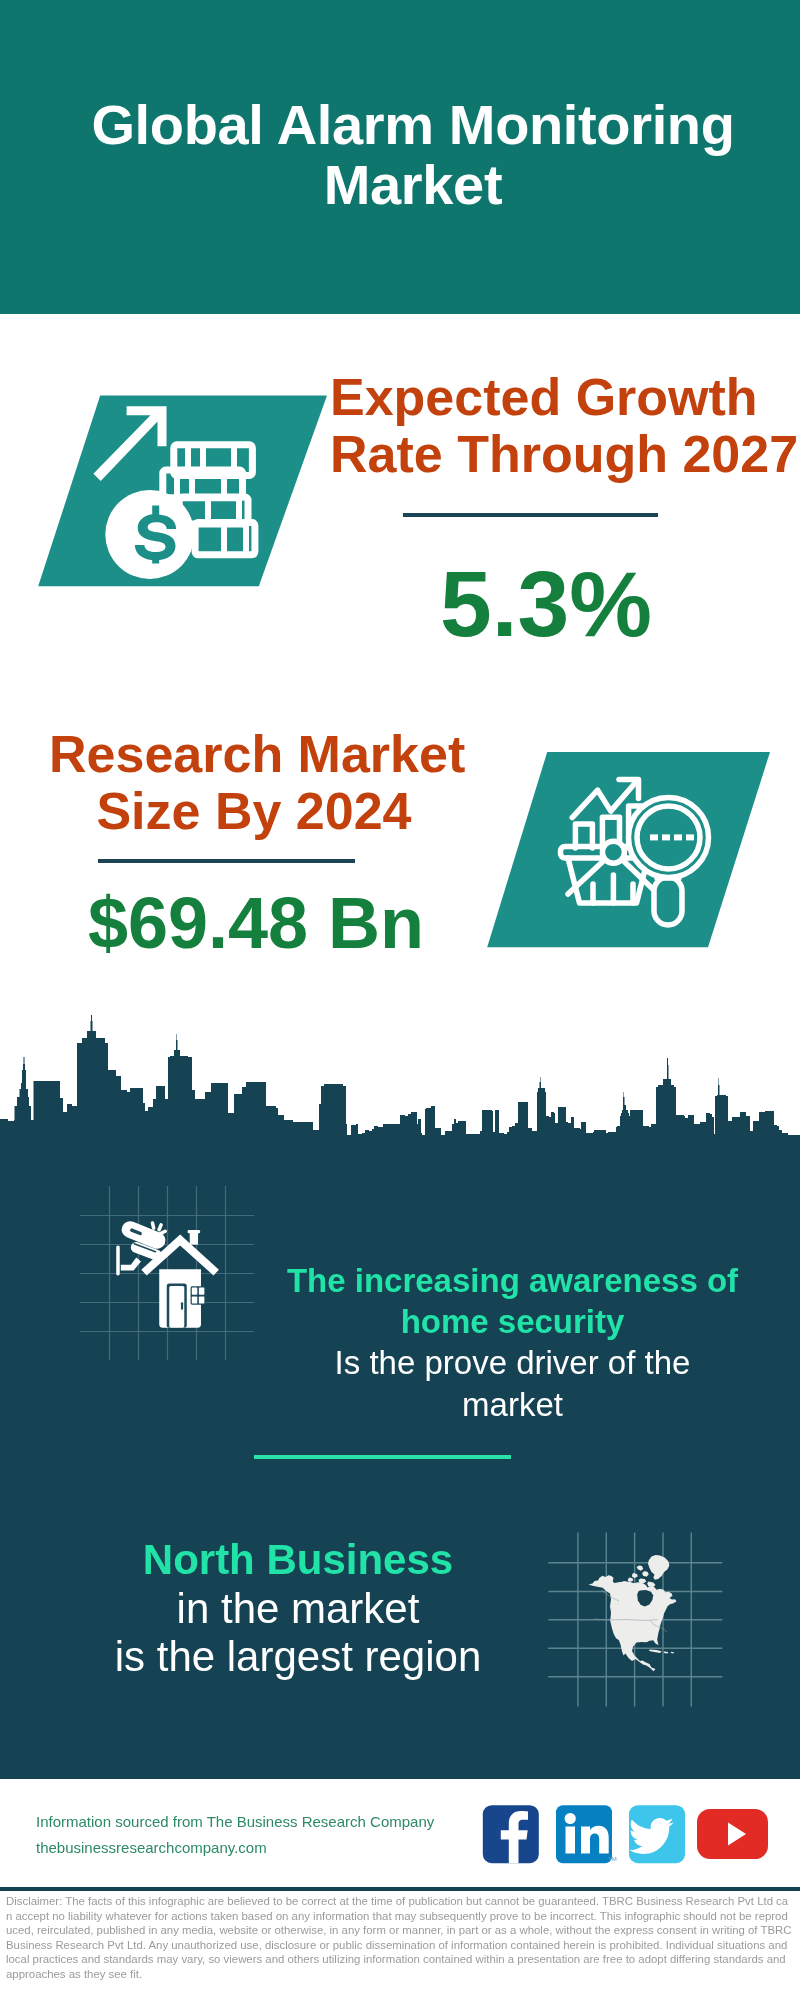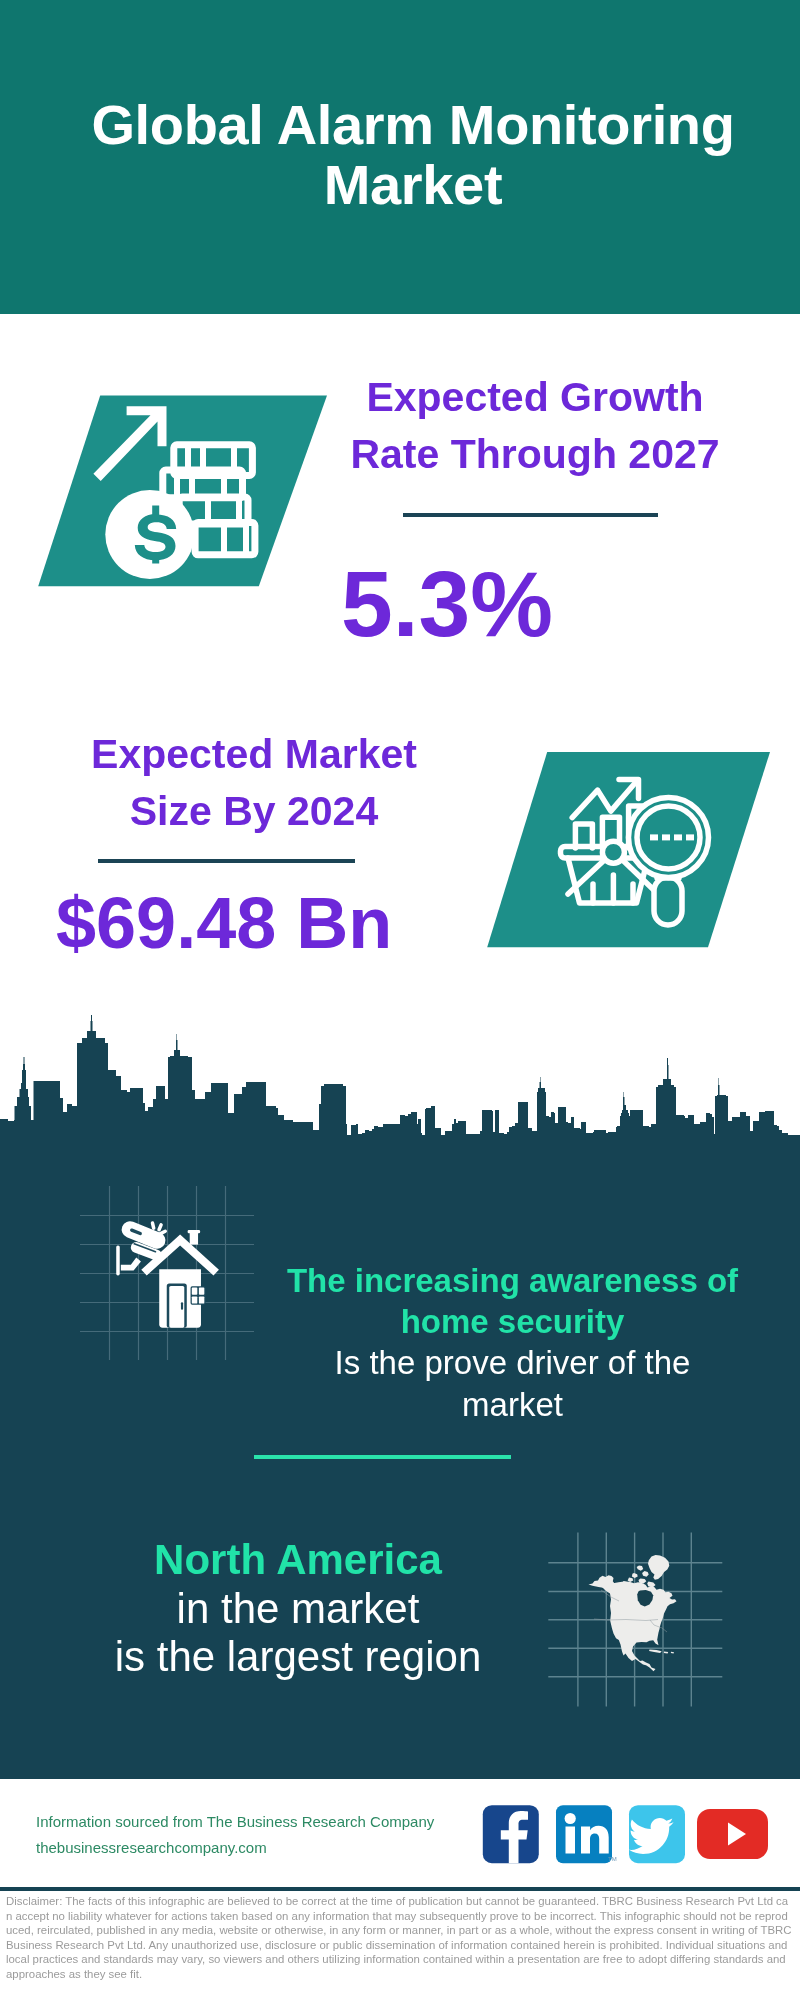--- a/index.html
+++ b/index.html
@@ -7,24 +7,24 @@
        font-family:"Liberation Sans",sans-serif;overflow:hidden;
        -webkit-font-smoothing:antialiased;}
   .page{position:relative;width:800px;height:2000px;overflow:hidden;}
 
   
   .header{position:absolute;left:0;top:0;width:800px;height:314px;background:#0f766e;}
   .header-title{position:absolute;left:13px;top:95px;width:800px;text-align:center;
        color:#ffffff;font-size:56px;font-weight:bold;line-height:60px;letter-spacing:-0.35px;}
 
   
-  .stat-head{position:absolute;color:#6d28d9;font-weight:bold;font-size:41px;
+  .stat-head{position:absolute;color:#c2410c;font-weight:bold;font-size:52px;
        line-height:56.5px;text-align:center;white-space:nowrap;}
   .stat-rule{position:absolute;background:#1b4455;height:4px;}
-  .stat-value{position:absolute;color:#6d28d9;font-weight:bold;white-space:nowrap;}
+  .stat-value{position:absolute;color:#15803d;font-weight:bold;text-align:center;white-space:nowrap;}
   .v1{font-size:93px;line-height:93px;}
   .v2{font-size:72px;line-height:72px;}
 
   .msg{position:absolute;text-align:center;color:#ffffff;}
   .msg1{font-size:33px;line-height:41.2px;}
   .msg2{font-size:42px;line-height:48.6px;}
   .msg .hl{color:#21e3a8;font-weight:bold;}
   .sep{position:absolute;height:4px;background:#2ae3ab;}
   .src{position:absolute;color:#2d8a64;font-size:15px;line-height:26px;}
   .footer-rule{position:absolute;left:0;top:1887px;width:800px;height:3.5px;background:#164353;}
@@ -108,21 +108,21 @@
     </g>
     <g fill="#ffffff">
       <rect x="170" y="89.4" width="8" height="6"></rect>
       <rect x="182" y="89.4" width="8" height="6"></rect>
       <rect x="194" y="89.4" width="8" height="6"></rect>
       <rect x="206" y="89.4" width="8" height="6"></rect>
     </g>
   </svg>
 
   <div class="stat-head" style="left:49px;top:726px;width:410px;">
-    <span>Expected Market</span><br>
+    <span>Research Market</span><br>
     <span>Size By 2024</span>
   </div>
   <div class="stat-rule" style="left:98px;top:859px;width:257px;"></div>
   <div class="stat-value v2" style="left:56px;top:887px;width:400px;">$69.48 Bn</div>
 
   <svg class="skyband" width="800" height="800" viewBox="0 0 800 800" style="position:absolute;left:0;top:1015px;">
     <rect x="0" y="120" width="800" height="644" fill="#164353"></rect>
     <path d="M0 1152V1119H8V1121H14V1120H14.5V1106H17V1097H19.5V1089H21V1083H22V1070H23V1064H23.5V1057H24.5V1064H25V1070H26V1089H28V1097H29V1106H31V1120H33.5V1081H60V1098H63V1112H67V1104H72V1106H77V1043H82V1038H87V1031H90.5V1021H91V1015H92V1021H92.5V1031H96V1038H105V1043H108V1070H116V1076H121V1090H127V1092H130V1088H143V1103H145V1111H148V1107H153V1099H156V1086H165V1099H168V1057H170V1056H174V1050H176V1040H176.5V1034H177V1040H177.5V1050H180V1056H188V1057H192V1090H195V1099H205V1092H211V1083H228V1113H234V1094H242V1087H246V1082H266V1106H276V1108H278V1115H284V1120H293V1122H313V1130H319V1104H321V1086H324V1084H343V1086H346V1124H347V1140H351V1125H356V1124H358V1134H362V1133H365V1130H369V1131H372V1129H374V1126H378V1127H383V1124H400V1115H405V1116H408V1114H411V1112H417V1124H418V1119H421V1133H422V1140H425V1109H426V1108H431V1106H435V1128H441V1145H445V1131H452V1124H454V1119H456V1123H458V1121H466V1134H480V1131H482V1110H492V1111H493V1132H495V1110H499V1133H504V1134H507V1132H509V1127H512V1126H515V1123H518V1102H528V1128H532V1131H537V1092H538V1088H539.5V1082H540V1077H540.5V1082H541V1088H545V1092H546V1116H549V1117H551V1112H554V1113H555V1123H558V1107H566V1122H568V1123H571V1117H574V1128H580V1129H581V1122H586V1133H593V1132H594V1130H606V1133H608V1132H616V1127H617V1126H620V1116H621V1113H622V1110H623V1097H623.5V1092H624V1097H624.5V1105H626V1110H628V1113H629V1116H630V1110H643V1126H649V1127H651V1124H656V1087H658V1085H663V1079H667V1058H668V1065H668.5V1079H671V1085H674V1087H676V1115H684V1116H685V1118H688V1115H694V1124H700V1122H706V1113H710V1114H712V1117H714V1134H715V1096H717V1095H718V1085H718.5V1078H719V1085H719.5V1095H726V1096H728V1121H732V1117H740V1112H746V1116H750V1131H753V1121H759V1112H765V1111H774V1125H777V1126H779V1130H782V1133H788V1143H800V1152H800V1152Z" fill="#164353" transform="translate(0,-1015)"></path>
   </svg>
 
@@ -256,21 +256,21 @@
       <path d="M96 62.5 l5.8 -0.5 l5.2 1.8 l2.2 3.4 l-0.8 4.8 l-3 4.4 l-4.6 2.2 l-4.2 -1.8 l-2.8 -4.6 l-0.6 -5.6 l1.2 -3.2 Z"></path>
     </g>
     <g stroke="#8e9aa0" stroke-width="0.5" fill="none">
       <path d="M57 62 l10 7 l8 4"></path>
       <path d="M50 91 l14 1 l18 -0.5 l20 1 l12 -1"></path>
       <path d="M106 92 l4 5 l8 3 l5 4"></path>
     </g>
   </svg>
 
   <div class="msg msg2" style="left:48px;top:1536px;width:500px;white-space:nowrap;">
-    <div class="hl">North America</div>
+    <div class="hl">North Business</div>
     <div>in the market</div>
     <div>is the largest region</div>
   </div>
 
   <div class="footer-rule"></div>
   <div class="src" style="left:36px;top:1801px;width:460px;margin-top:8px;">
     <div>Information sourced from The Business Research Company</div>
     <div>thebusinessresearchcompany.com</div>
   </div>
 

